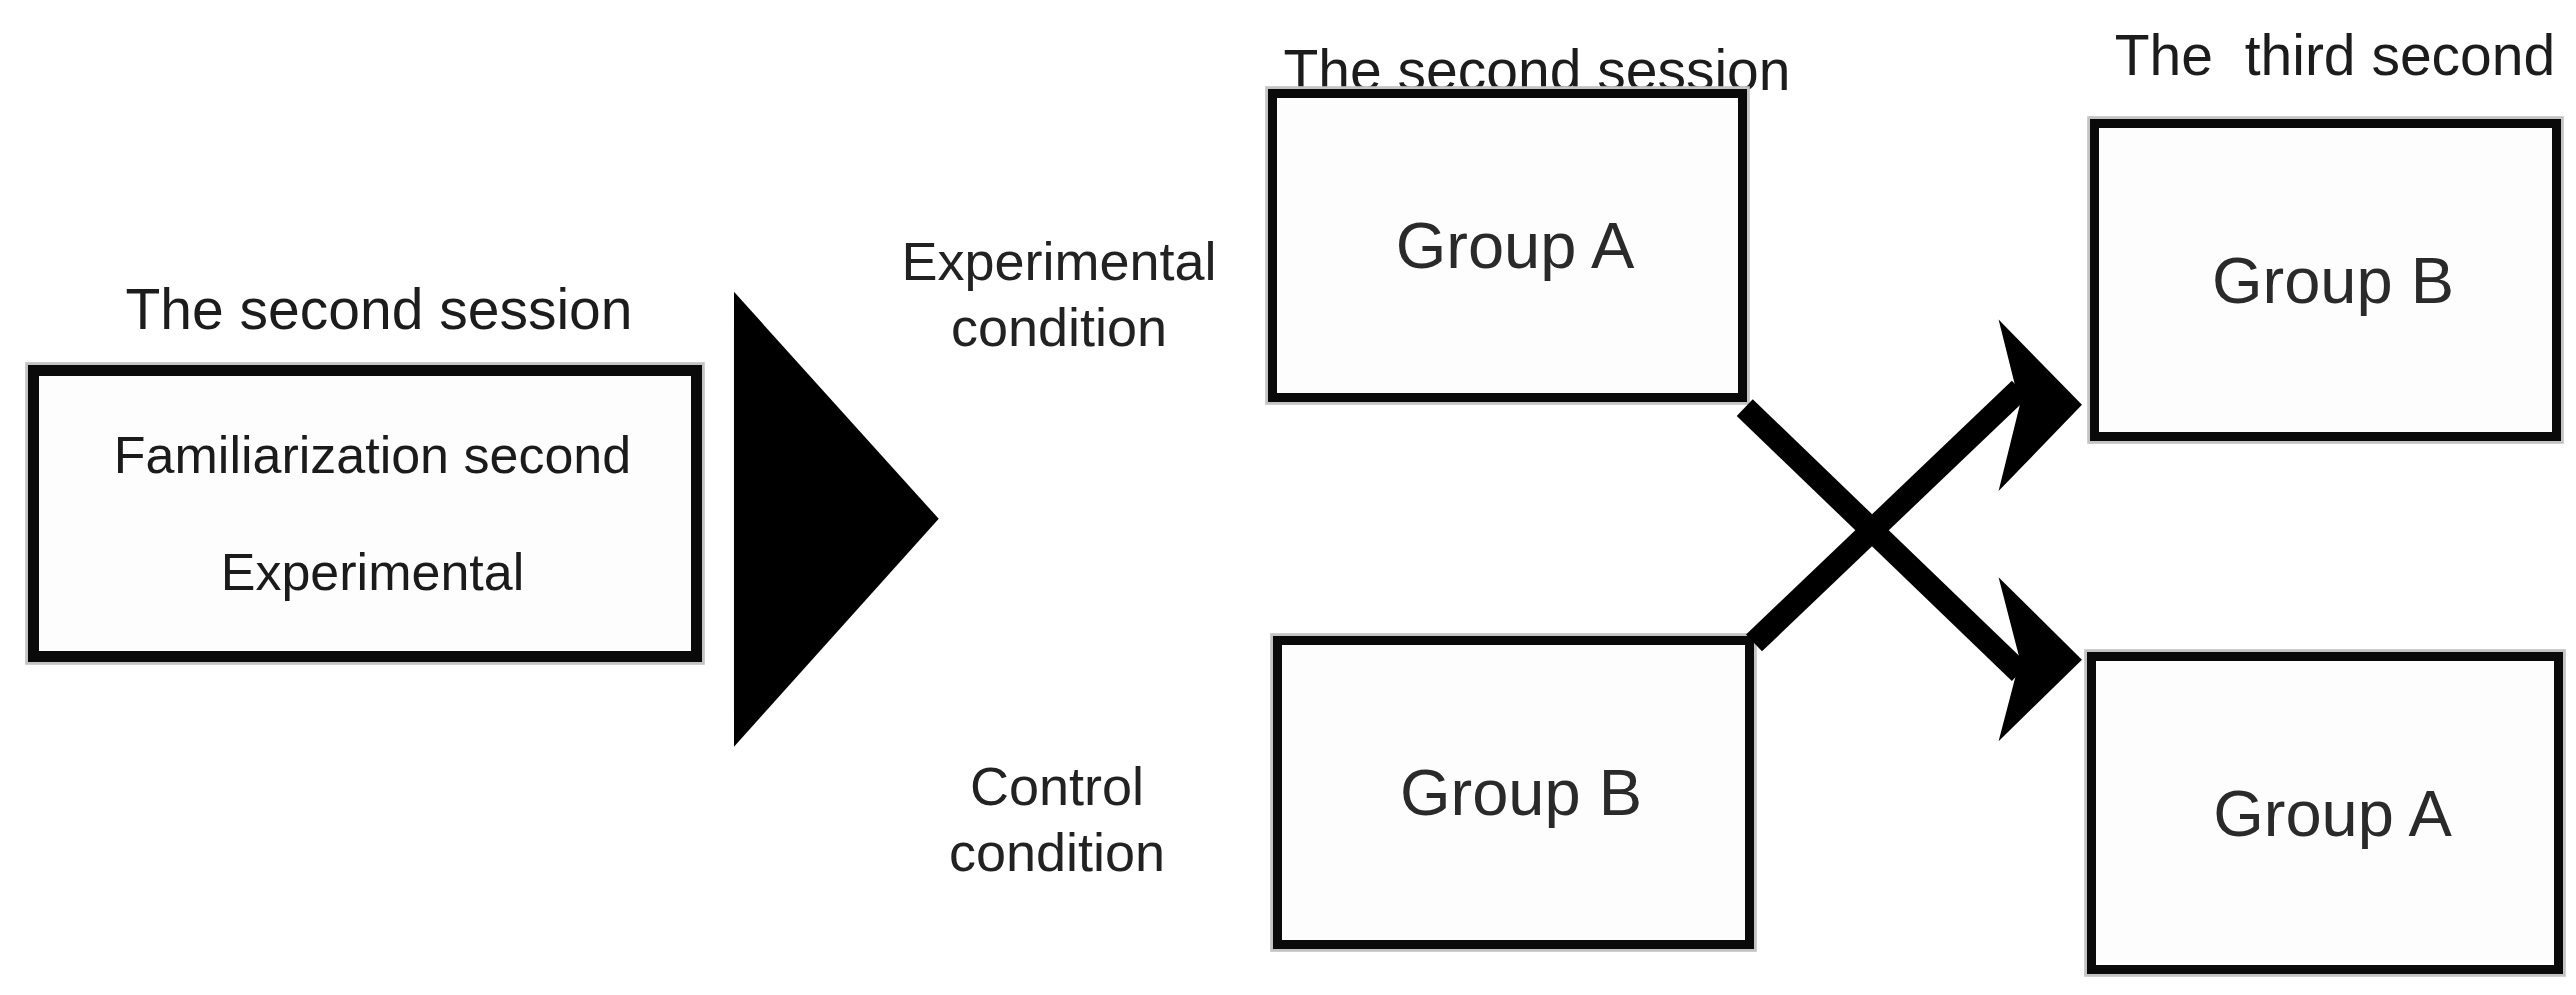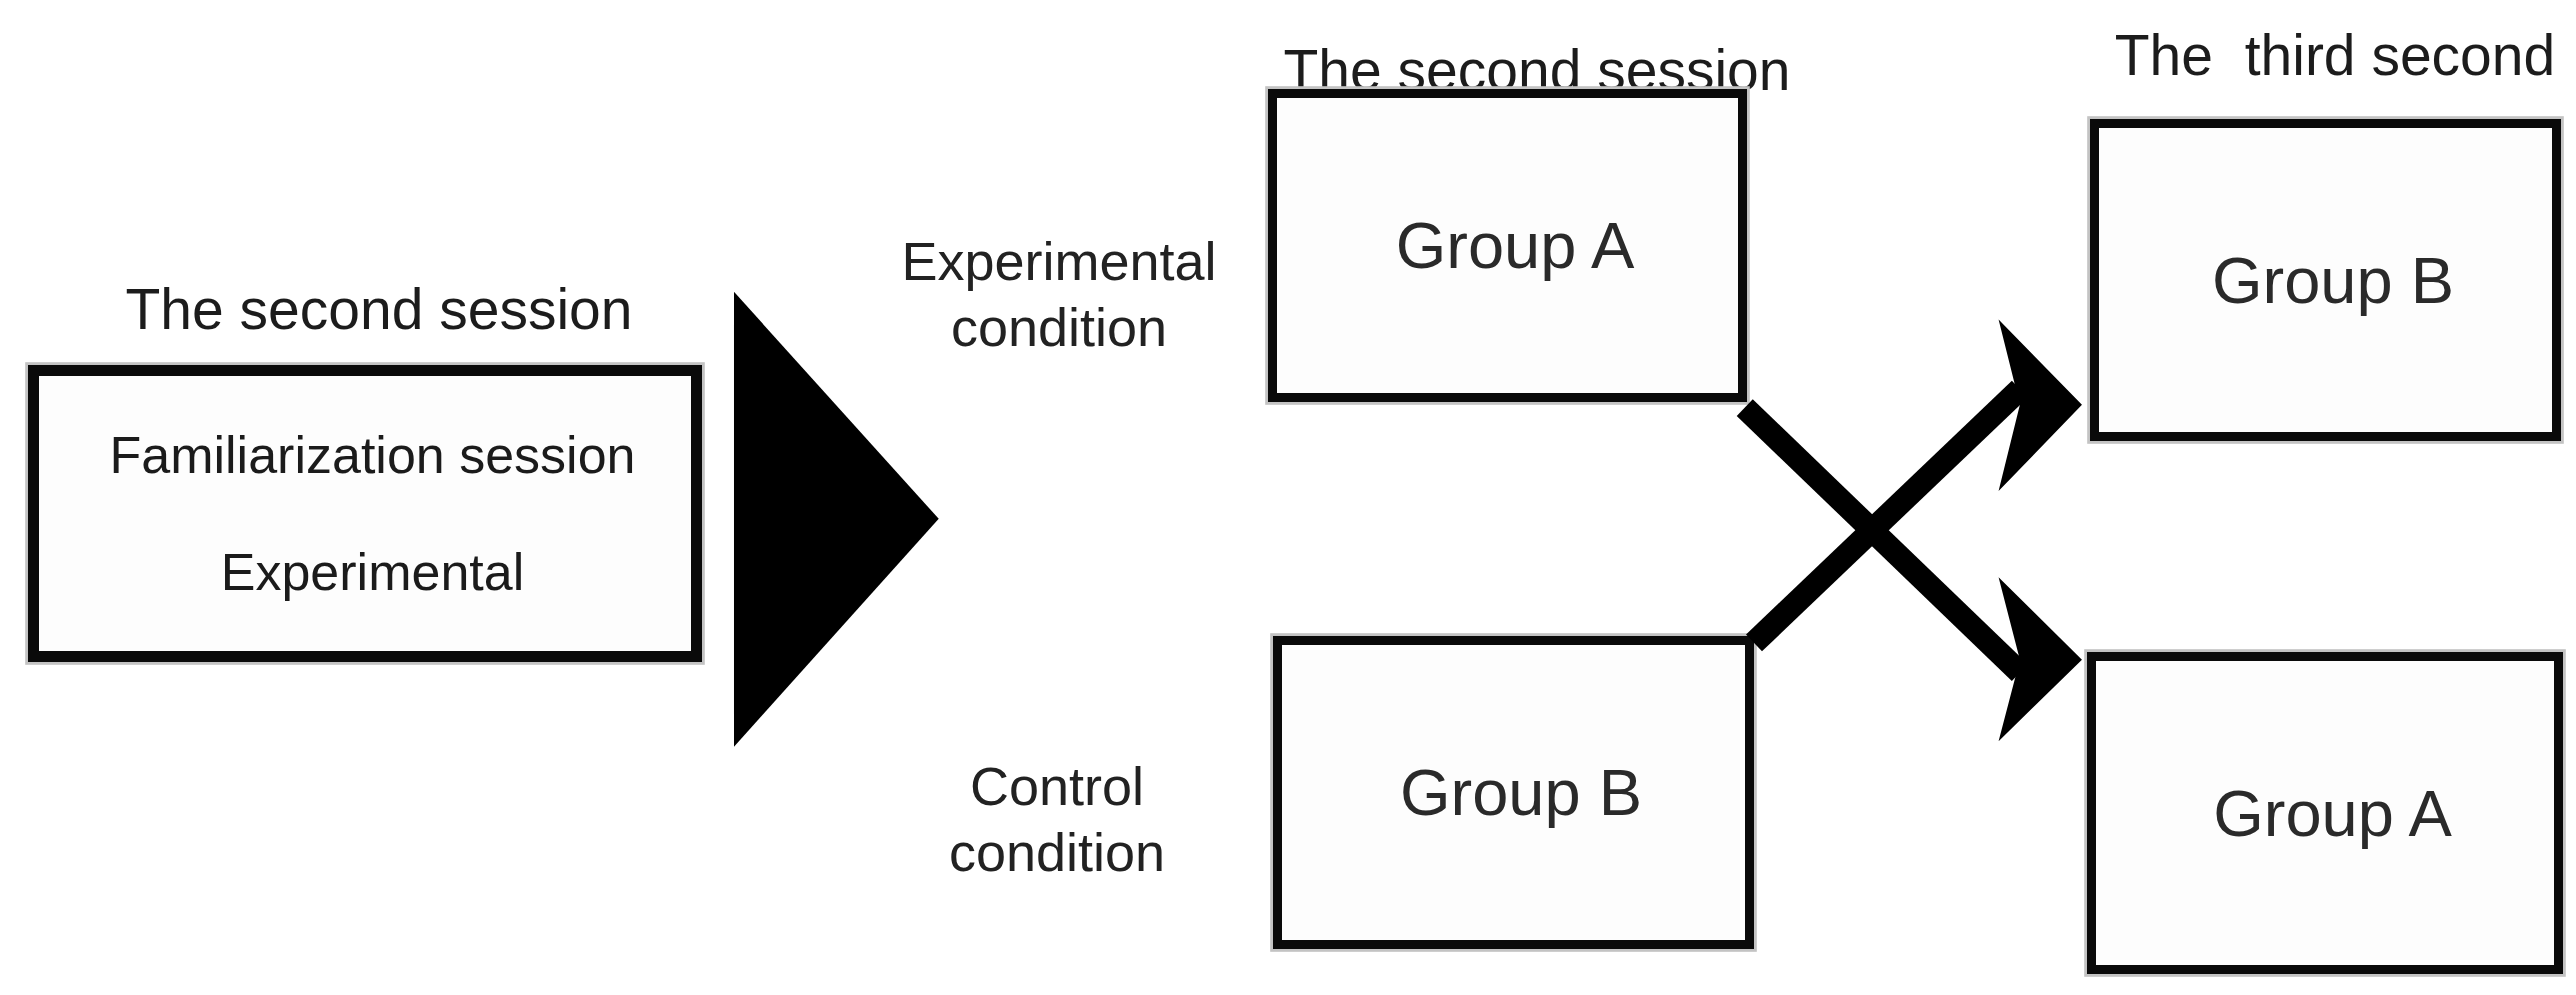--- a/index.html
+++ b/index.html
@@ -79,21 +79,21 @@
   }
 </style>
 </head>
 <body>
 
 <div id="canvas">
 
   <div class="session-title" style="left:379px; top:276px;">The second session</div>
 
   <div class="flow-box box1" style="left:28px; top:365px; width:674px; height:297px;">
-    <div class="box-line">Familiarization session</div>
+    <div class="box-line">Familiarization second</div>
     <div class="box-line">Experimental</div>
   </div>
 
   <div class="session-title" style="left:1537px; top:0px;margin-top:37px;">The second session</div>
 
   <div class="cond-label" style="left:1059px; top:208px;margin-top:20px;">Experimental
 condition</div>
 
   <div class="flow-box" style="left:1268px; top:89px; width:479px; height:313px;">
     <div class="group-label">Group A</div>

